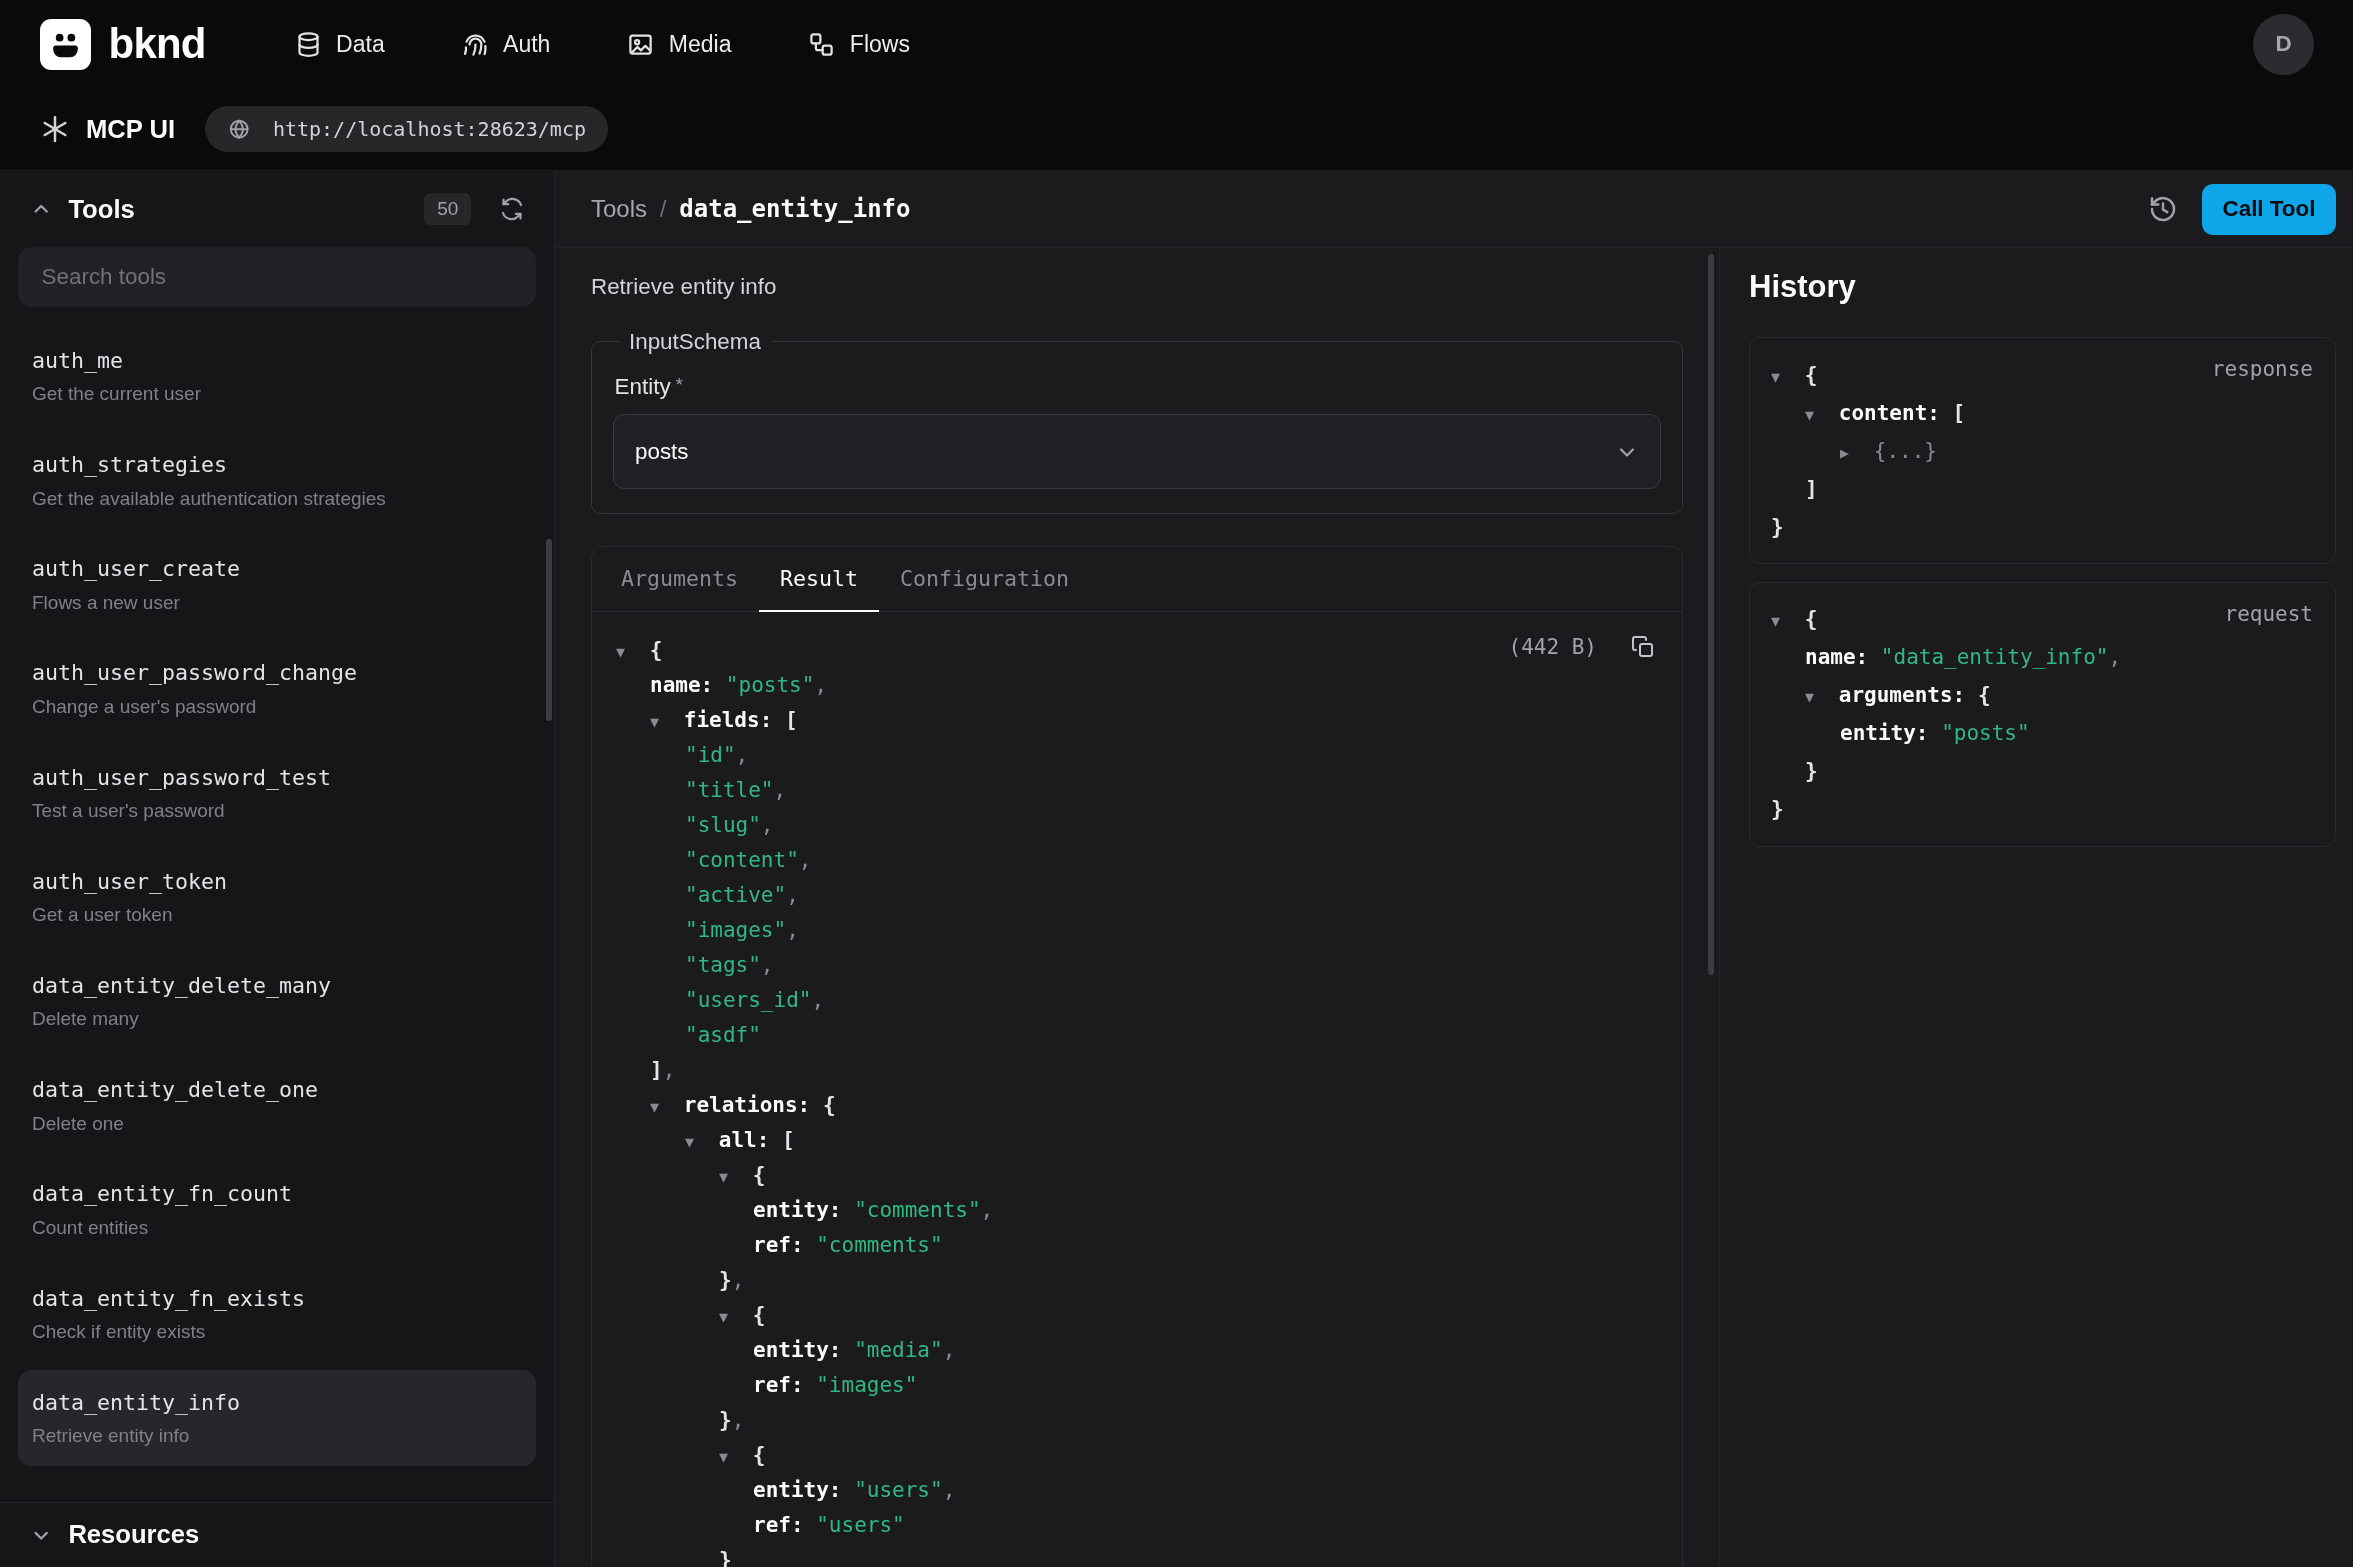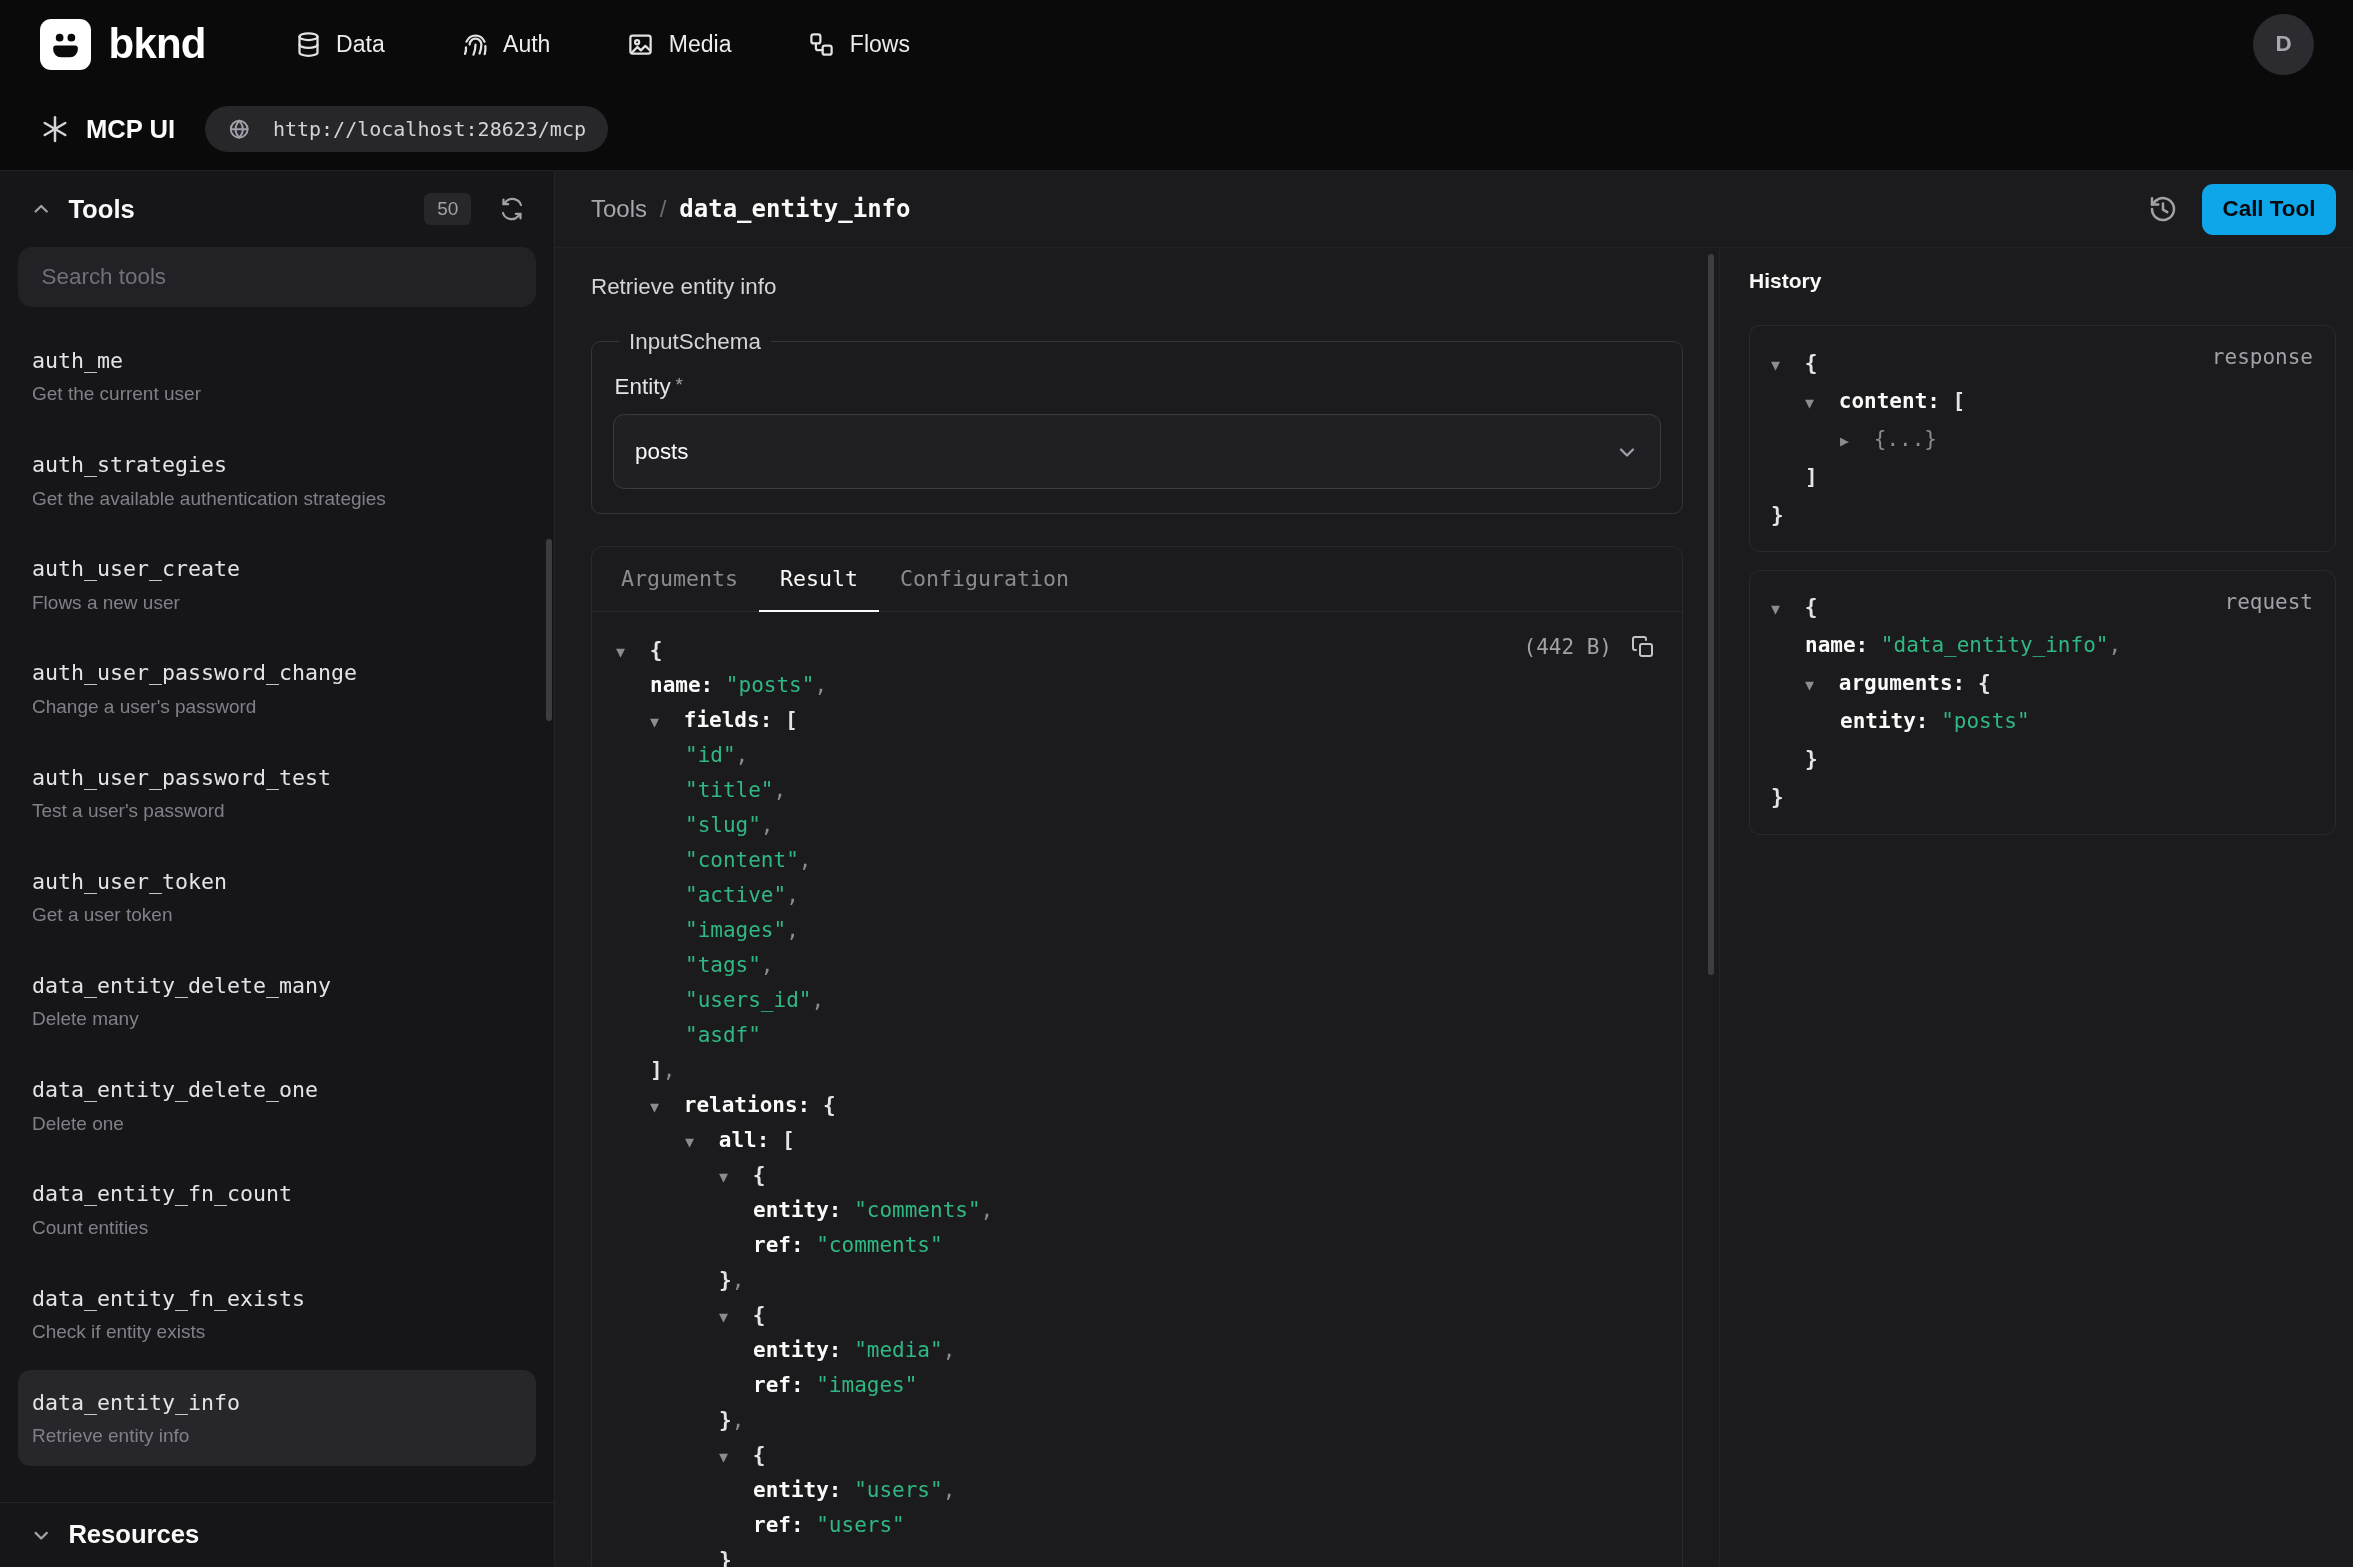--- a/index.html
+++ b/index.html
@@ -77,38 +77,38 @@
   .select-value { font-size: 22.4px; color: #fafafa; }
   .select-chev { margin-left: auto; color: #a1a1aa; display: flex; }
   .select-chev svg { width: 24px; height: 24px; }
 
   .card { margin-top: 32px; border: 0.8px solid #2a2a2e; border-radius: 11.2px; }
   .tabs { display: flex; border-bottom: 0.8px solid #2a2a2e; padding: 0 8px; }
   .tab { font-family: "DejaVu Sans Mono", "Liberation Mono", monospace; font-size: 21.6px; color: #8a8a90; padding: 19px 21px; cursor: pointer; border-bottom: 2.4px solid transparent; margin-bottom: -0.8px; }
   .tab.active { color: #fafafa; border-bottom-color: #fafafa; }
 
   .json-area { position: relative; padding: 21px 24px; font-family: "DejaVu Sans Mono", "Liberation Mono", monospace; font-size: 21px; }
-  .json-meta { position: absolute; top: 22.4px; right: 27px; display: flex; align-items: center; gap: 19px; }
+  .json-meta { position: absolute; top: 22.4px; right: 27px; display: flex; align-items: center; gap: 34px; }
   .size-badge { font-size: 21px; color: #a1a1aa; font-family: "DejaVu Sans Mono", "Liberation Mono", monospace; }
   .copy-btn { color: #c3c3c8; display: flex; cursor: pointer; }
   .copy-btn svg { width: 24px; height: 24px; }
 
   .jrow { line-height: 35px; height: 35px; white-space: pre; }
   .hist-tree .jrow { line-height: 38px; height: 38px; }
   .j-c { display: inline-block; width: 21px; margin-right: 12.8px; color: #8b8b92; font-size: 15px; cursor: pointer; }
   .j-k { color: #fafafa; font-weight: 700; }
   .j-s { color: #30b883; }
   .j-b { color: #e4e4e7; font-weight: 700; }
   .j-m { color: #8b8b92; }
 
   .main-thumb { position: absolute; right: 4.8px; top: 6.4px; width: 6.4px; height: 721px; border-radius: 3.2px; background: #3c3c42; cursor: grab; }
 
   
   .history { flex: 1; border-left: 0.8px solid #242428; padding: 21px 17.6px 0 29px; overflow: hidden; }
-  .history-title { font-size: 21px; font-weight: 700; color: #fafafa; margin-bottom: 32px; }
+  .history-title { font-size: 31px; font-weight: 700; color: #fafafa; margin-bottom: 32px; }
   .hist-card { position: relative; border: 0.8px solid #2a2a2e; border-radius: 11.2px; padding: 17.6px 21px; margin-bottom: 17.6px; font-family: "DejaVu Sans Mono", "Liberation Mono", monospace; font-size: 21px; }
   .hist-label { position: absolute; top: 19px; right: 22.4px; font-size: 21px; color: #a1a1aa; }
 </style>
 </head>
 <body>
 
 <div class="app">
 
   <header class="topnav">
     <div class="brand">

